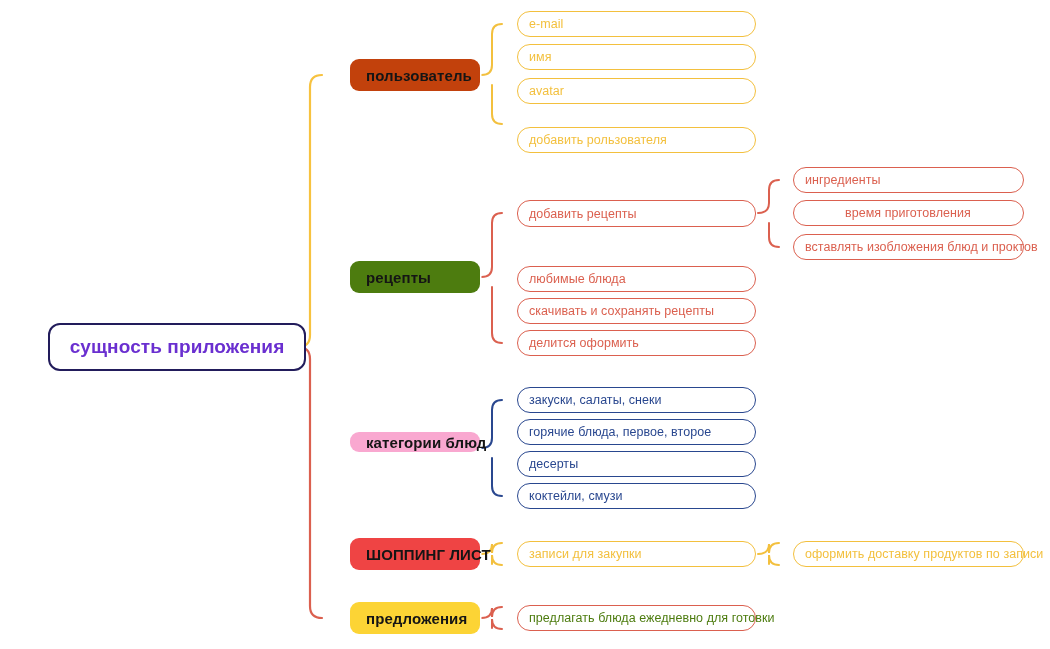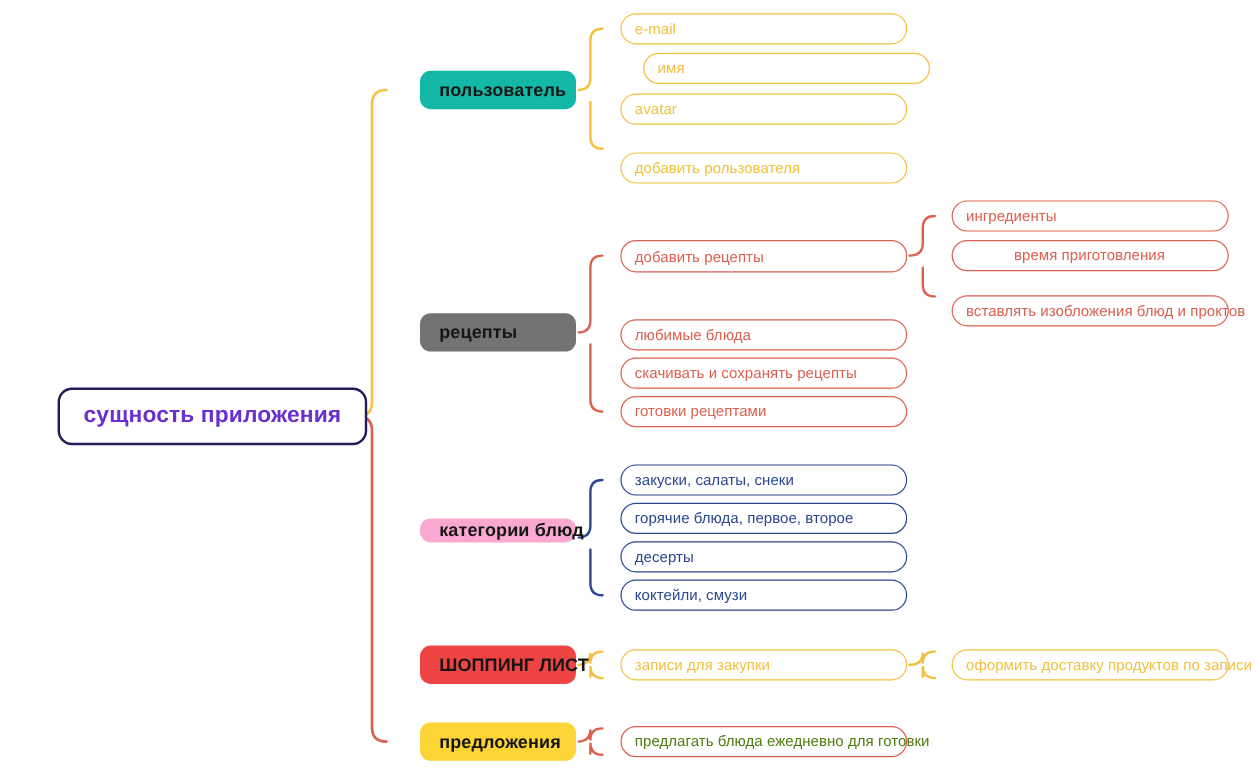--- a/index.html
+++ b/index.html
@@ -88,58 +88,58 @@
       <path d="M 758 213 L 758.05 213 Q 769 213 769 203 L 769 190 Q 769 180 779 180 M 769 223 L 769 237 Q 769 247 779 247" fill="none" stroke="#DB604F" stroke-width="2" stroke-linecap="round"></path>
       <path d="M 482 448 L 481.5 448 Q 492 448 492 438 L 492 410 Q 492 400 502 400 M 492 458 L 492 486 Q 492 496 502 496" fill="none" stroke="#29478F" stroke-width="2" stroke-linecap="round"></path>
       <path d="M 482 554 L 481.5 554 Q 492 554 492 544 L 492 553 Q 492 543 502 543 M 492 564 L 492 555 Q 492 565 502 565" fill="none" stroke="#F3C03E" stroke-width="2" stroke-linecap="round"></path>
       <path d="M 758 554 L 758.05 554 Q 769 554 769 544 L 769 553 Q 769 543 779 543 M 769 564 L 769 555 Q 769 565 779 565" fill="none" stroke="#F3C03E" stroke-width="2" stroke-linecap="round"></path>
       <path d="M 482 618 L 481.5 618 Q 492 618 492 608 L 492 617 Q 492 607 502 607 M 492 628 L 492 619 Q 492 629 502 629" fill="none" stroke="#DB604F" stroke-width="2" stroke-linecap="round"></path>
     </svg>
   <div id="nodes">
       <div class="node root-node" style="left: 28px; top: 323px; width: 258px; height: 48px; margin-left: 20px;">
         <span class="node-label">сущность приложения</span>
       </div>
-      <div class="node branch-node" style="left: 350px; top: 59px; width: 130px; height: 32px; background: #14b8a6;">
+      <div class="node branch-node" style="left: 350px; top: 59px; width: 130px; height: 32px; background: #c2410c;">
         <span class="node-label">пользователь</span>
       </div>
       <div class="node leaf-node" style="left: 517px; top: 11px; width: 239px; height: 26px; border-color: rgb(243, 192, 62);">
         <span class="node-label" style="color: rgb(243, 192, 62);">e-mail</span>
       </div>
-      <div class="node leaf-node" style="left: 536px; top: 44px; width: 239px; height: 26px; border-color: rgb(243, 192, 62);">
+      <div class="node leaf-node" style="left: 517px; top: 44px; width: 239px; height: 26px; border-color: rgb(243, 192, 62);">
         <span class="node-label" style="color: rgb(243, 192, 62);">имя</span>
       </div>
       <div class="node leaf-node" style="left: 517px; top: 78px; width: 239px; height: 26px; border-color: rgb(243, 192, 62);">
         <span class="node-label" style="color: rgb(243, 192, 62);">avatar</span>
       </div>
       <div class="node leaf-node" style="left: 517px; top: 127px; width: 239px; height: 26px; border-color: rgb(243, 192, 62);">
         <span class="node-label" style="color: rgb(243, 192, 62);">добавить рользователя</span>
       </div>
-      <div class="node branch-node" style="left: 350px; top: 261px; width: 130px; height: 32px; background: #737373;">
+      <div class="node branch-node" style="left: 350px; top: 261px; width: 130px; height: 32px; background: #4d7c0f;">
         <span class="node-label">рецепты</span>
       </div>
       <div class="node leaf-node" style="left: 517px; top: 200px; width: 239px; height: 27px; border-color: rgb(219, 96, 79);">
         <span class="node-label" style="color: rgb(219, 96, 79);">добавить рецепты</span>
       </div>
       <div class="node leaf-node" style="left: 793px; top: 167px; width: 231px; height: 26px; border-color: rgb(219, 96, 79);">
         <span class="node-label" style="color: rgb(219, 96, 79);">ингредиенты</span>
       </div>
       <div class="node leaf-node" style="left: 793px; top: 200px; width: 231px; height: 26px; border-color: rgb(219, 96, 79);">
         <span class="node-label" style="color: rgb(219, 96, 79); padding-left: 40px;">время приготовления</span>
       </div>
-      <div class="node leaf-node" style="left: 793px; top: 234px; width: 231px; height: 26px; border-color: rgb(219, 96, 79); margin-top: 12px;">
+      <div class="node leaf-node" style="left: 793px; top: 234px; width: 231px; height: 26px; border-color: rgb(219, 96, 79);">
         <span class="node-label" style="color: rgb(219, 96, 79);">вставлять изобложения блюд и проктов</span>
       </div>
       <div class="node leaf-node" style="left: 517px; top: 266px; width: 239px; height: 26px; border-color: rgb(219, 96, 79);">
         <span class="node-label" style="color: rgb(219, 96, 79);">любимые блюда</span>
       </div>
       <div class="node leaf-node" style="left: 517px; top: 298px; width: 239px; height: 26px; border-color: rgb(219, 96, 79);">
         <span class="node-label" style="color: rgb(219, 96, 79);">скачивать и сохранять рецепты</span>
       </div>
       <div class="node leaf-node" style="left: 517px; top: 330px; width: 239px; height: 26px; border-color: rgb(219, 96, 79);">
-        <span class="node-label" style="color: rgb(219, 96, 79);">готовки рецептами</span>
+        <span class="node-label" style="color: rgb(219, 96, 79);">делится оформить</span>
       </div>
       <div class="node branch-node" style="left: 350px; top: 432px; width: 130px; height: 20px; background: rgb(249, 168, 208);">
         <span class="node-label">категории блюд</span>
       </div>
       <div class="node leaf-node" style="left: 517px; top: 387px; width: 239px; height: 26px; border-color: rgb(41, 71, 143);">
         <span class="node-label" style="color: rgb(41, 71, 143);">закуски, салаты, снеки</span>
       </div>
       <div class="node leaf-node" style="left: 517px; top: 419px; width: 239px; height: 26px; border-color: rgb(41, 71, 143);">
         <span class="node-label" style="color: rgb(41, 71, 143);">горячие блюда, первое, второе</span>
       </div>

